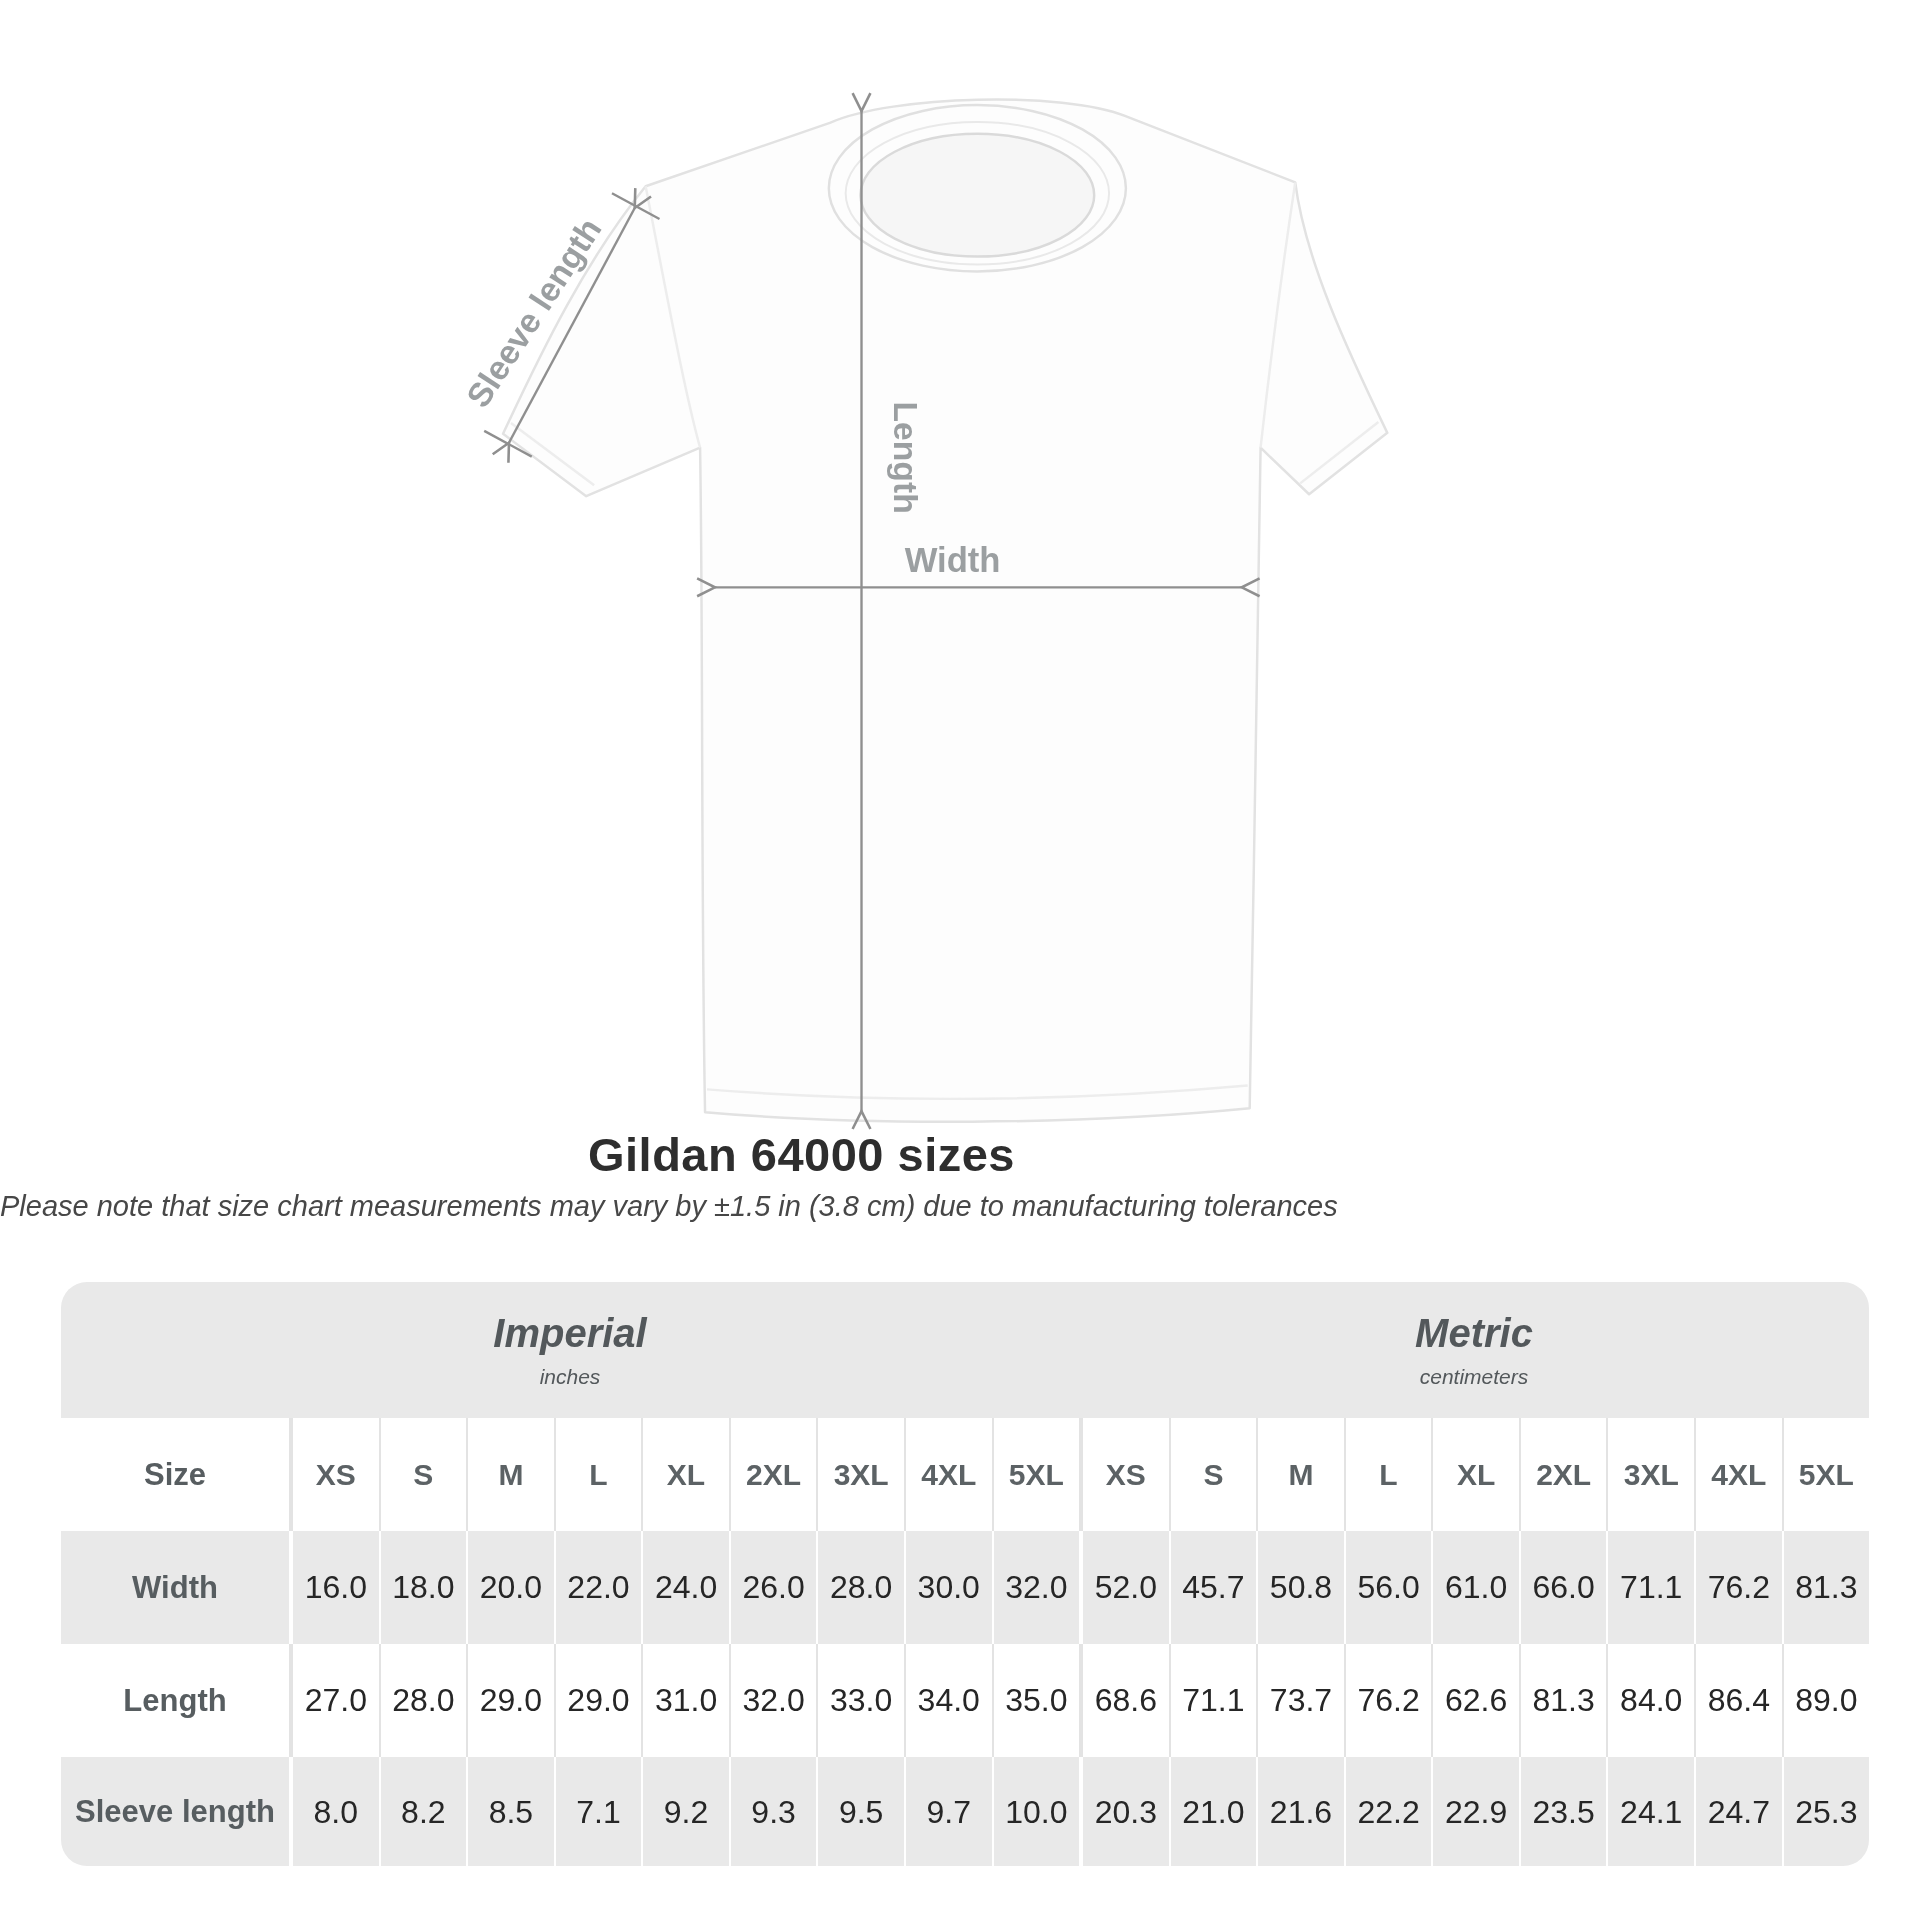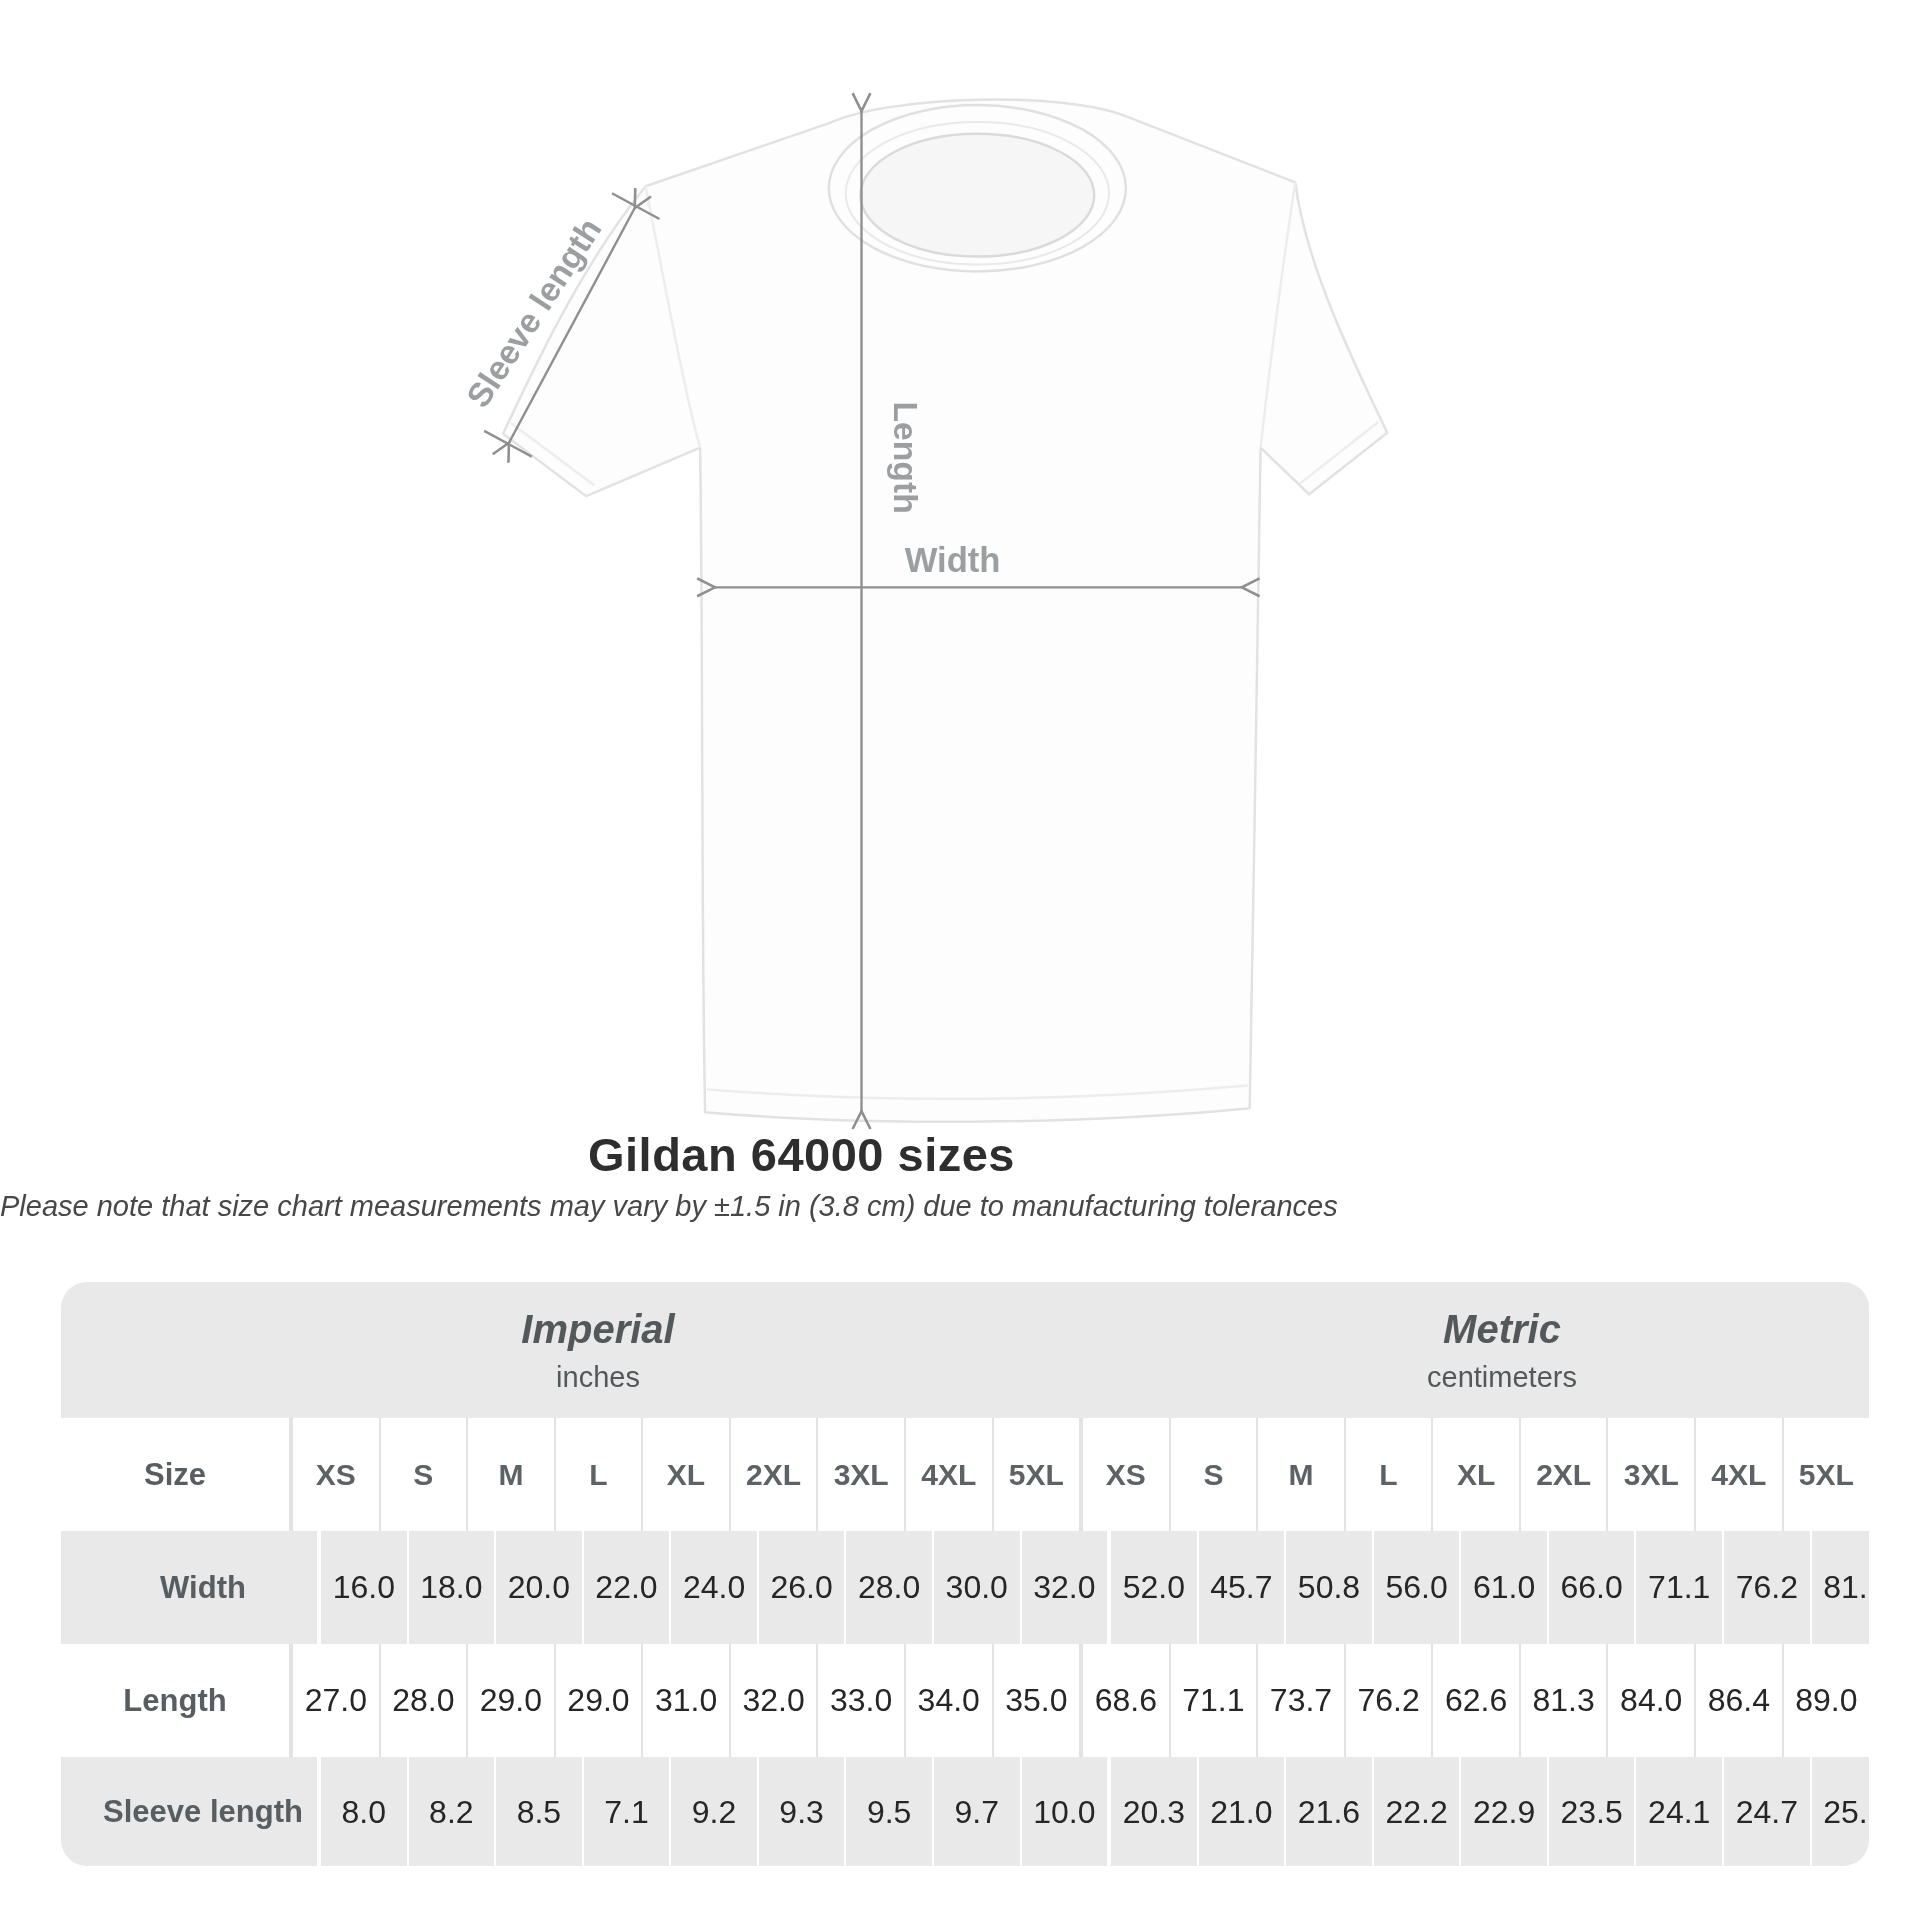--- a/index.html
+++ b/index.html
@@ -18,31 +18,31 @@
   .subtitle{
     position:absolute;left:0;top:1190px;width:1927px;text-align:left;
     font-size:29px;font-style:italic;color:#474747;
   }
   
   .size-table{
     position:absolute;left:61px;top:1282px;width:1808px;height:584px;
     border-radius:26px;overflow:hidden;background:#ffffff;
   }
   .t-row{display:flex;width:100%;}
-  .row-gray{background:#e9e9e9;padding-left:28px;--sep:#ffffff;}
+  .row-gray{background:#e9e9e9;--sep:#ffffff;}
   .row-white{background:#ffffff;--sep:#e3e3e3;}
   .group-row{height:136px;}
   .header-row{height:113px;}
   .data-row{height:113px;}
   .last-row{height:110px;}
   .g-half{display:flex;flex-direction:column;align-items:center;justify-content:center;gap:9px;}
   .g-imperial{width:1018px;}
   .g-metric{width:790px;}
   .g-label{font-size:40px;font-weight:bold;font-style:italic;color:#53585b;}
-  .g-sublabel{font-size:29px;color:#53585b;}
+  .g-sublabel{font-size:21px;font-style:italic;color:#53585b;}
   .t-label{
     width:228px;flex:none;display:flex;align-items:center;justify-content:center;
     font-size:31px;font-weight:bold;color:#575d60;text-align:left;
   }
   .t-cell{
     flex:1;display:flex;align-items:center;justify-content:center;
     border-left:2px solid var(--sep);
   }
   .t-cell.sep-thick{border-left-width:4px;}
   .size-cell{font-size:30px;font-weight:bold;color:#5c6265;}

